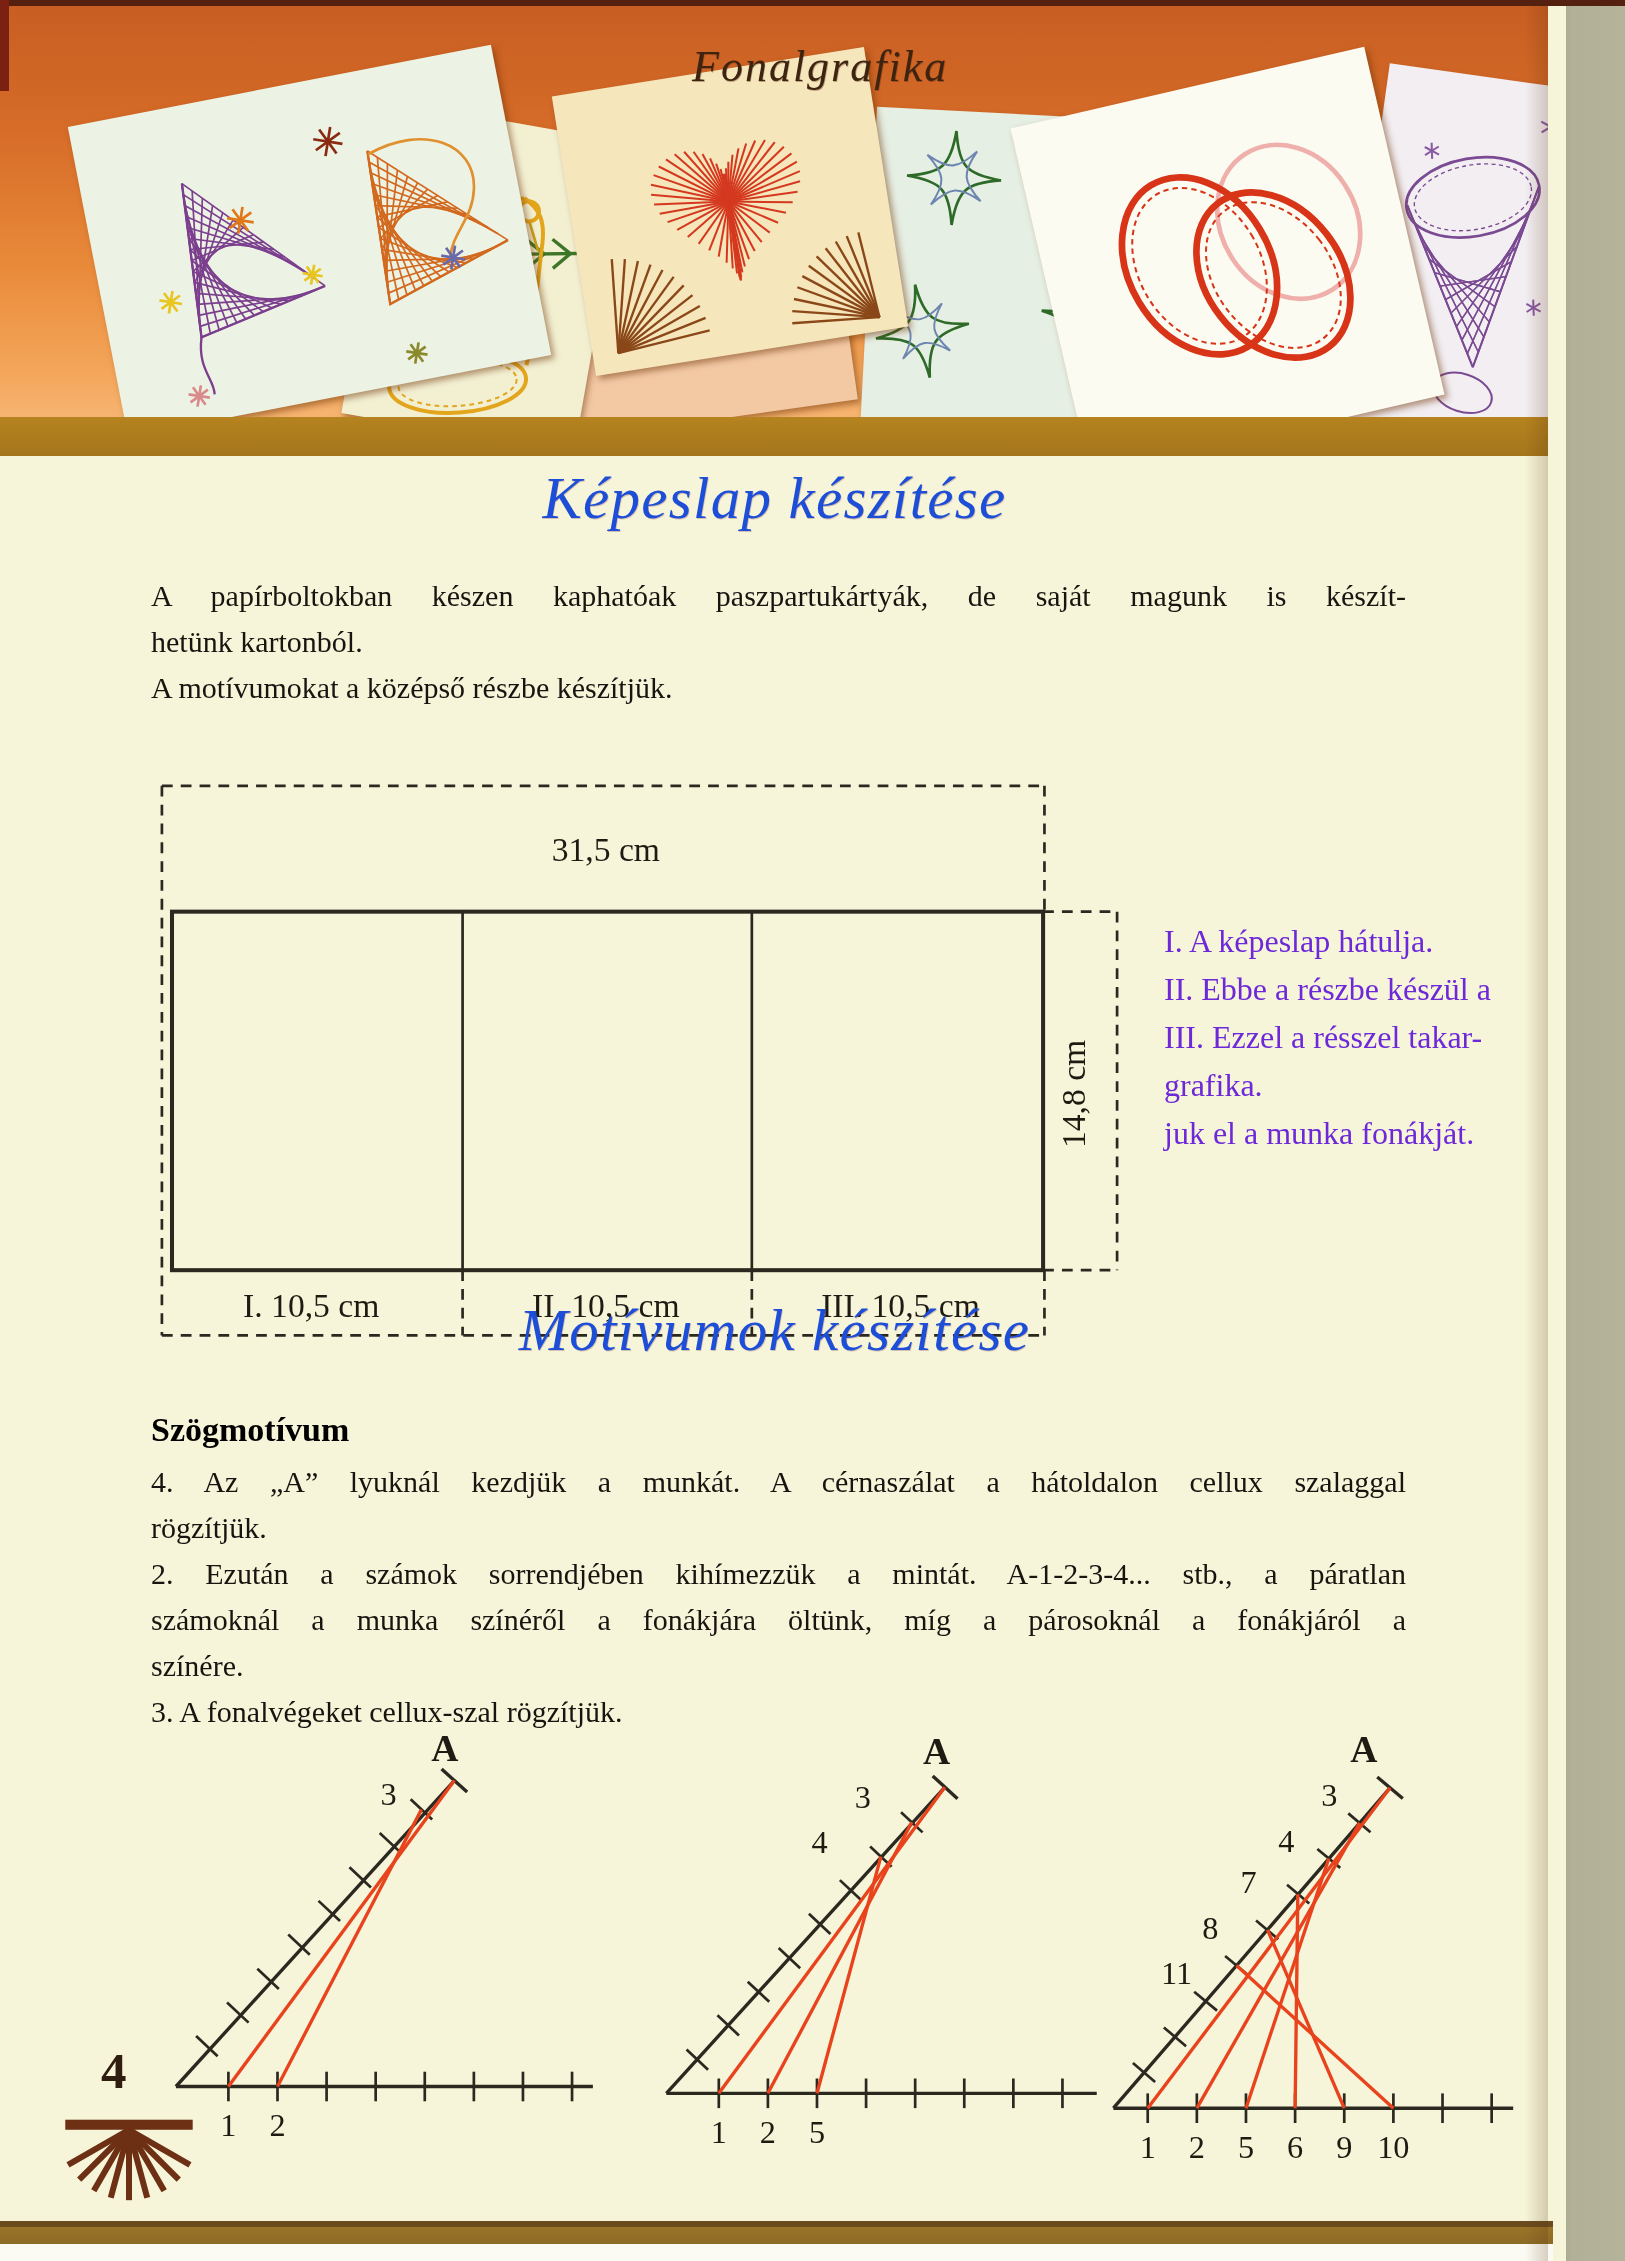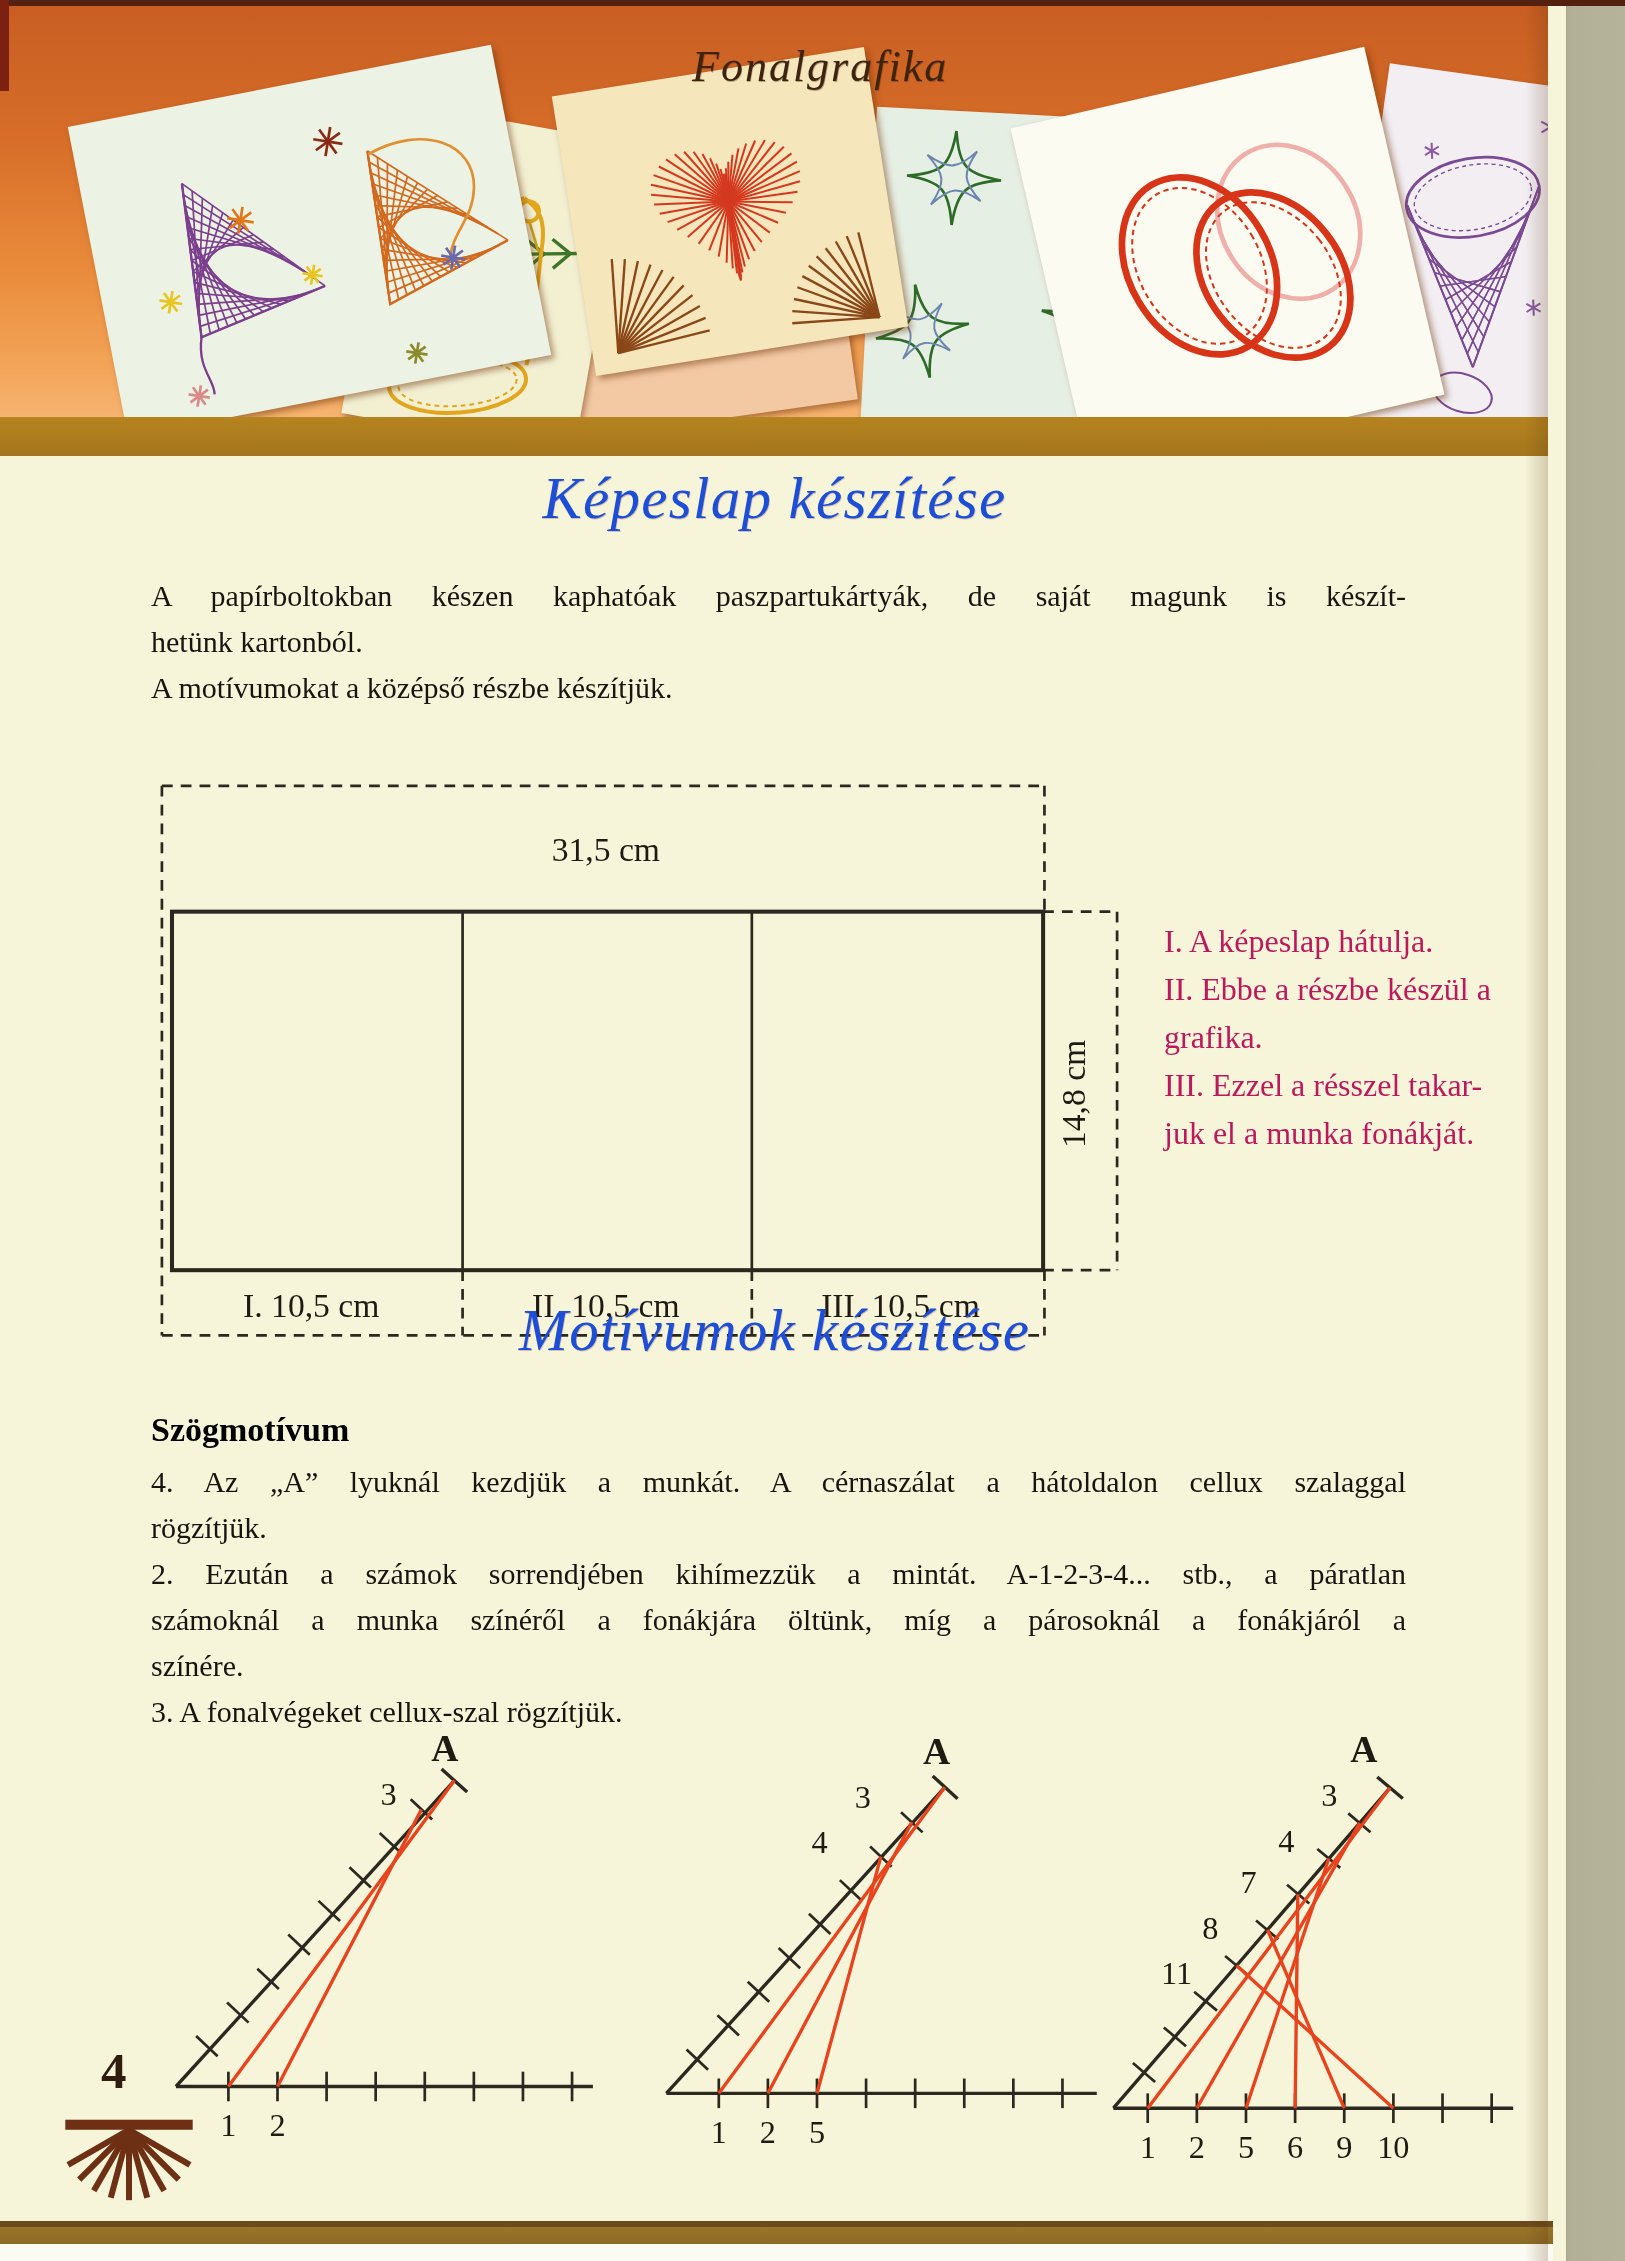--- a/index.html
+++ b/index.html
@@ -43,21 +43,21 @@
     font-family:"Liberation Serif",serif;font-style:italic;font-size:59px;color:#1d4ed8;
     letter-spacing:1.3px;text-shadow:0.7px 0.7px 0 rgba(120,30,50,.25);}
   #title1{top:464px;}
   #title2{top:1296px;}
   .para{position:absolute;left:151px;width:1255px;font-size:30px;color:#1a1410;}
   .para .ln{height:46px;line-height:46px;white-space:nowrap;}
   .para .ln.just{white-space:normal;text-align:justify;text-align-last:justify;}
   #para1{top:573px;}
   #para2{top:1459px;}
   .subheading{position:absolute;left:151px;top:1411px;font-size:34px;font-weight:bold;color:#000000;}
-  .legend{position:absolute;left:1164px;top:917px;width:387px;font-size:32px;color:#be185d;}
+  .legend{position:absolute;left:1164px;top:917px;width:387px;font-size:32px;color:#6d28d9;}
   .legend .ln{height:48px;line-height:48px;white-space:nowrap;}
 
   
   svg text{font-family:"Liberation Serif",serif;fill:#1f1a12;}
   .ink line, .ink rect{stroke:#2b2820;}
   .dash line{stroke:#2b2820;stroke-width:4;stroke-dasharray:16 12;}
   .thread line{stroke:#e8431d;stroke-width:5;}
   .diagram{position:absolute;}
   .num{font-size:48px;text-anchor:middle;}
   .apex{font-size:56px;font-weight:bold;text-anchor:middle;}
@@ -447,22 +447,22 @@
     <text class="dim" x="700" y="140">31,5 cm</text>
     <text class="dim" x="1412" y="486" transform="rotate(-90 1412 486)">14,8 cm</text>
     <text class="dim" x="262" y="818">I. 10,5 cm</text>
     <text class="dim" x="700" y="818">II. 10,5 cm</text>
     <text class="dim" x="1138" y="818">III. 10,5 cm</text>
   </svg>
 
   <div class="legend">
     <div class="ln">I. A képeslap hátulja.</div>
     <div class="ln">II. Ebbe a részbe készül a</div>
+    <div class="ln">III. Ezzel a résszel takar-</div>
     <div class="ln">grafika.</div>
-    <div class="ln">III. Ezzel a résszel takar-</div>
     <div class="ln">juk el a munka fonákját.</div>
   </div>
 
   <div id="title2" class="script-title">Motívumok készítése</div>
   <div class="subheading">Szögmotívum</div>
 
   <div id="para2" class="para">
     <div class="ln just">4. Az „A” lyuknál kezdjük a munkát. A cérnaszálat a hátoldalon cellux szalaggal</div>
     <div class="ln">rögzítjük.</div>
     <div class="ln just">2. Ezután a számok sorrendjében kihímezzük a mintát. A-1-2-3-4... stb., a páratlan</div>

